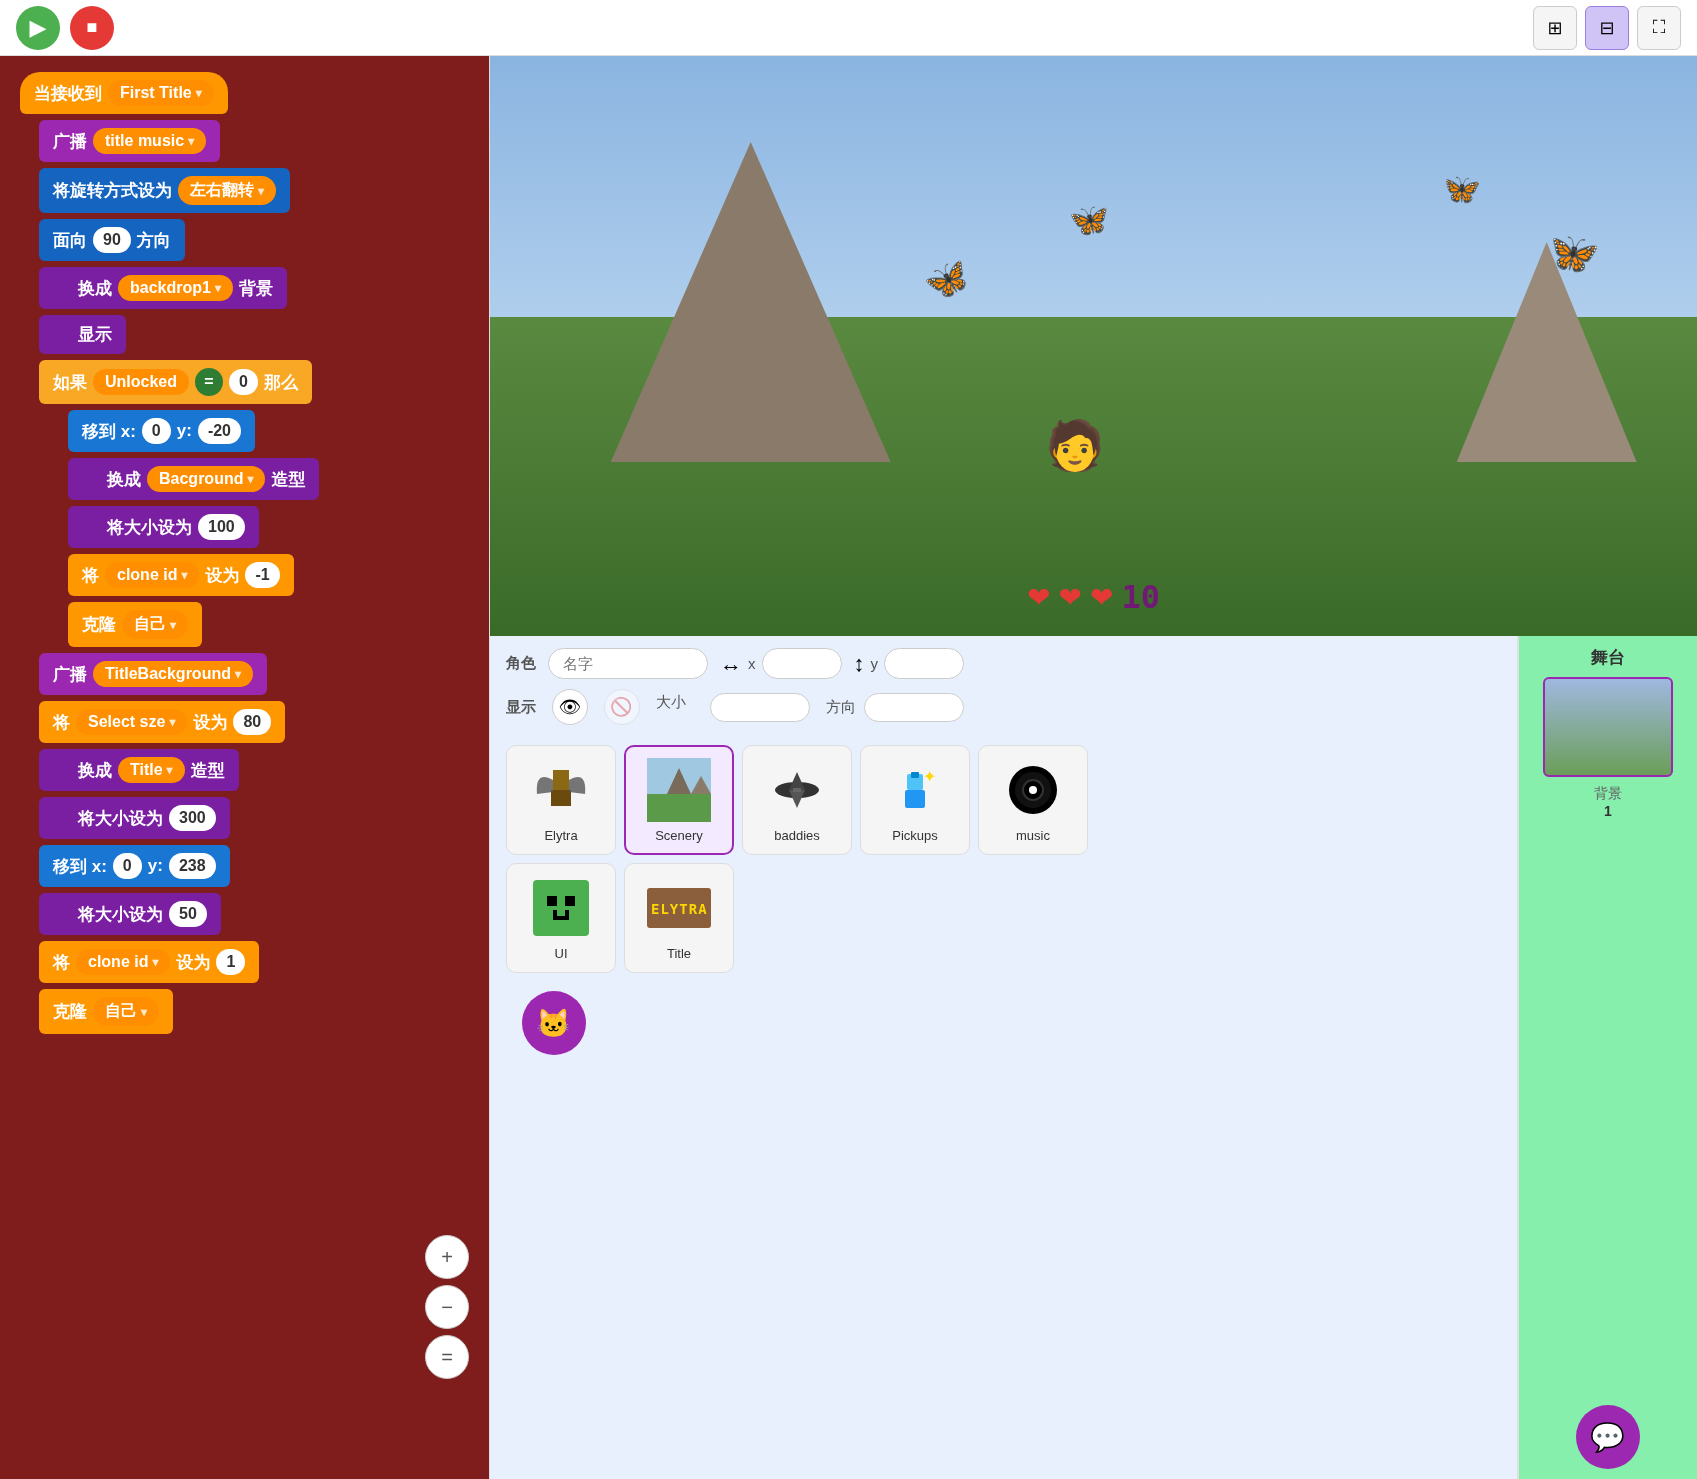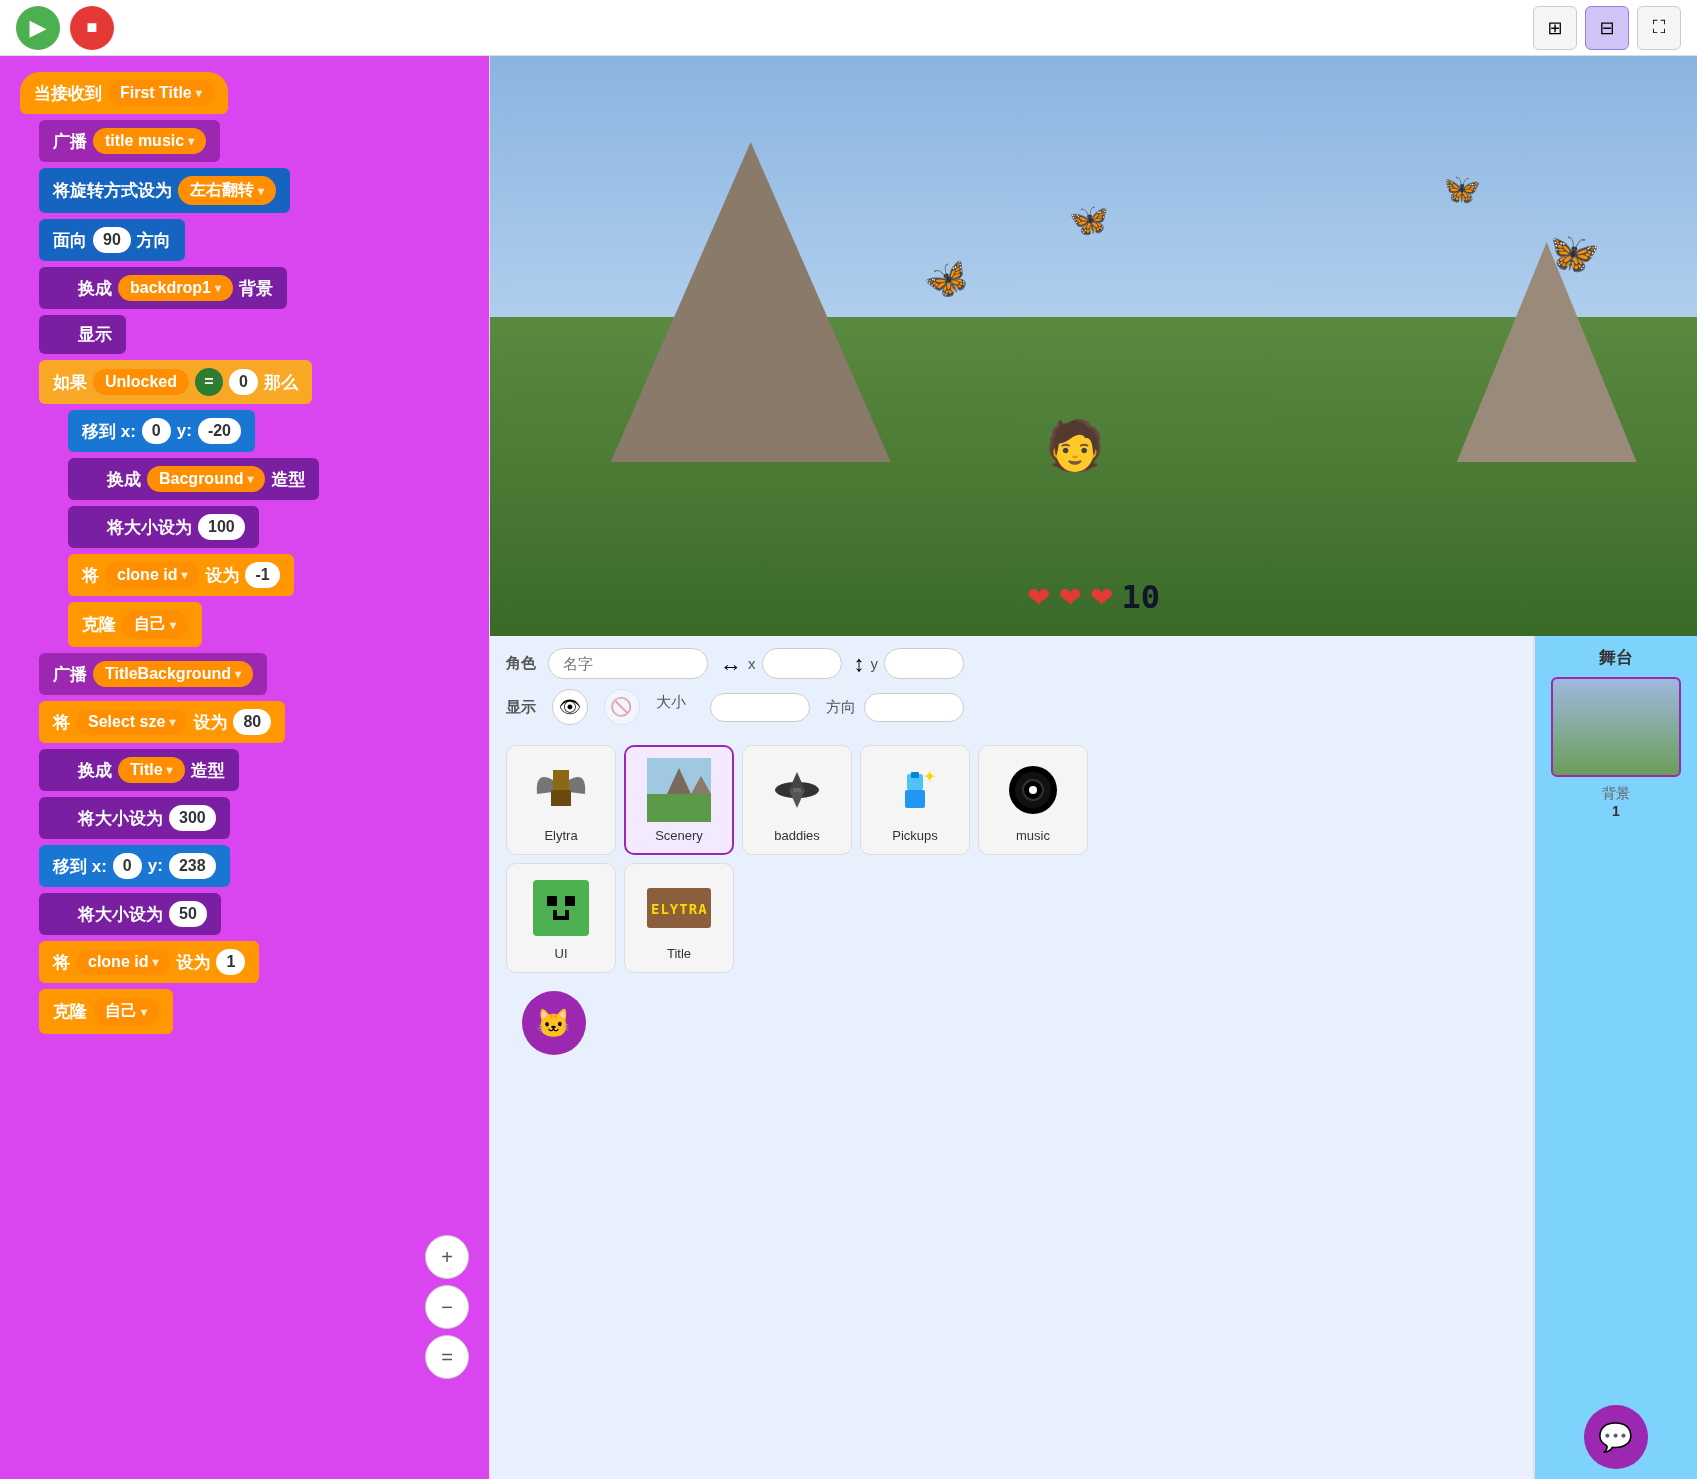--- a/index.html
+++ b/index.html
@@ -59,21 +59,21 @@
     
     .main-area {
       display: flex;
       flex: 1;
       overflow: hidden;
     }
 
     
     .code-panel {
       width: 490px;
-      background: #d946ef;
+      background: #7f1d1d;
       border-right: 1px solid #ddd;
       overflow-y: auto;
       padding: 16px 20px;
       position: relative;
     }
 
     
     .block-row {
       display: flex;
       align-items: center;
@@ -194,21 +194,21 @@
     .mc-hud {
       position: absolute;
       bottom: 20px;
       left: 50%;
       transform: translateX(-50%);
       display: flex;
       align-items: center;
       gap: 8px;
     }
     .heart { color: #e53935; font-size: 28px; }
-    .score { color: #0f172a; font-size: 32px; font-weight: bold; font-family: monospace; }
+    .score { color: #701a75; font-size: 32px; font-weight: bold; font-family: monospace; }
 
     
     .sprite-controls {
       flex: 1;
       padding: 12px 16px;
       overflow-y: auto;
     }
     .sprite-info-row {
       display: flex;
       align-items: center;
@@ -306,22 +306,22 @@
     }
     .sprite-name {
       font-size: 13px;
       color: #333;
       text-align: center;
       font-weight: 500;
     }
 
     
     .stage-right {
-      width: 164px;
-      background: #7dd3fc;
+      width: 180px;
+      background: #86efac;
       border-left: 2px solid #e0e0e0;
       display: flex;
       flex-direction: column;
       align-items: center;
       padding: 10px;
     }
     .stage-title {
       font-size: 17px;
       color: #333;
       font-weight: 700;

